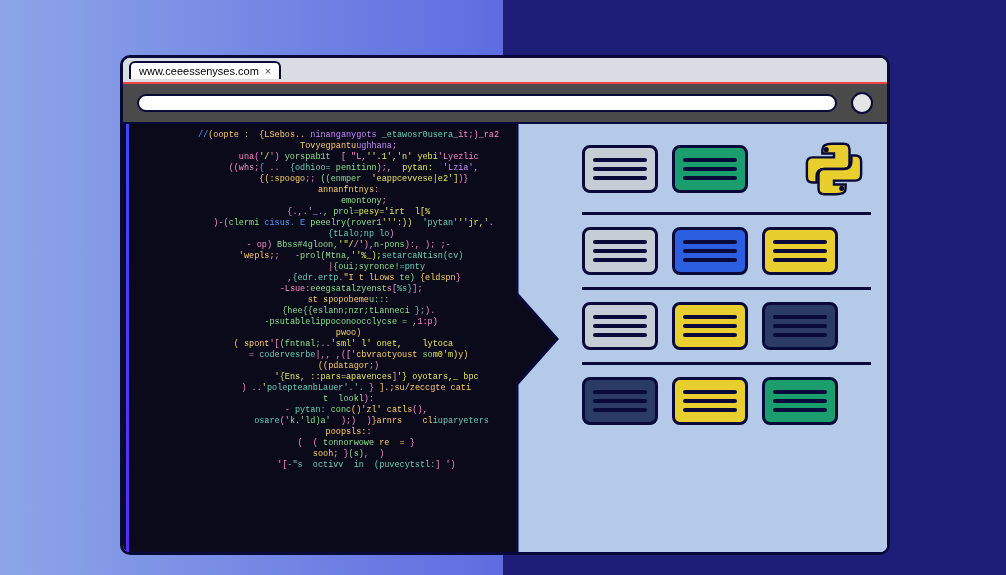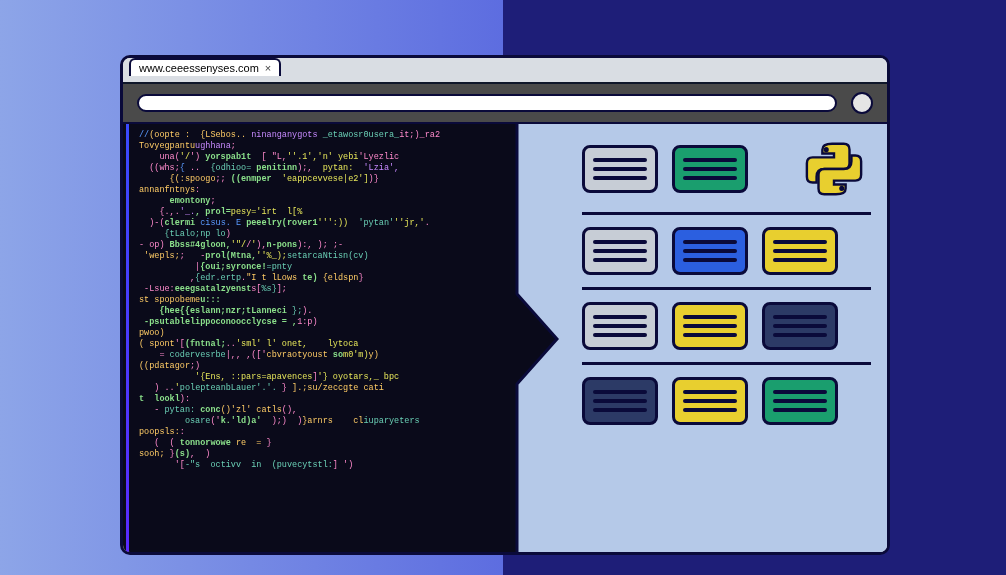--- a/index.html
+++ b/index.html
@@ -29,23 +29,23 @@
       width: 770px;
       height: 500px;
       border: 3px solid #0a0a3a;
       border-radius: 10px;
       overflow: hidden;
       background: #fff;
     }
     .tab-bar {
       height: 26px;
       background: #d9dde3;
-      border-bottom: 2px solid #0f172a;
-      display: flex;
-      align-items: flex-start;
+      border-bottom: 2px solid #ef4444;
+      display: flex;
+      align-items: center;
     }
     .tab {
       background: #fff;
       border: 2px solid #0a0a3a;
       border-bottom: none;
       border-top-left-radius: 6px;
       border-top-right-radius: 6px;
       margin-left: 6px;
       padding: 2px 8px;
       font-size: 11px;
@@ -83,38 +83,39 @@
     .code-panel {
       width: 58%;
       background: #0a0a1a;
       position: relative;
       padding: 6px 8px;
       overflow: hidden;
       font-family: "Courier New", monospace;
       font-size: 8.5px;
       line-height: 11px;
       color: #888;
+      text-align: center;
     }
     .code-panel .gutter {
       position: absolute;
       left: 3px; top: 0; bottom: 0;
       width: 3px;
       background: linear-gradient(#3a4aff, #5a2aff);
     }
     .divider-wedge {
       position: absolute;
       right: -1px;
       top: 0;
       bottom: 0;
       width: 60px;
       pointer-events: none;
     }
     .code-line { white-space: pre; margin-left: 8px; }
     .c-kw { color: #5a9aff; }
-    .c-fn { color: #8be08b; font-weight: bold; }
+    .c-fn { color: #8be08b; }
     .c-str { color: #e6e65a; }
     .c-var { color: #c78aff; }
     .c-cm { color: #ffcc66; }
     .c-op { color: #ff8acc; }
     .c-ty { color: #6acfb5; }
     .card-panel {
       width: 42%;
       background: #b5c9e8;
       padding: 14px 16px;
       display: flex;

